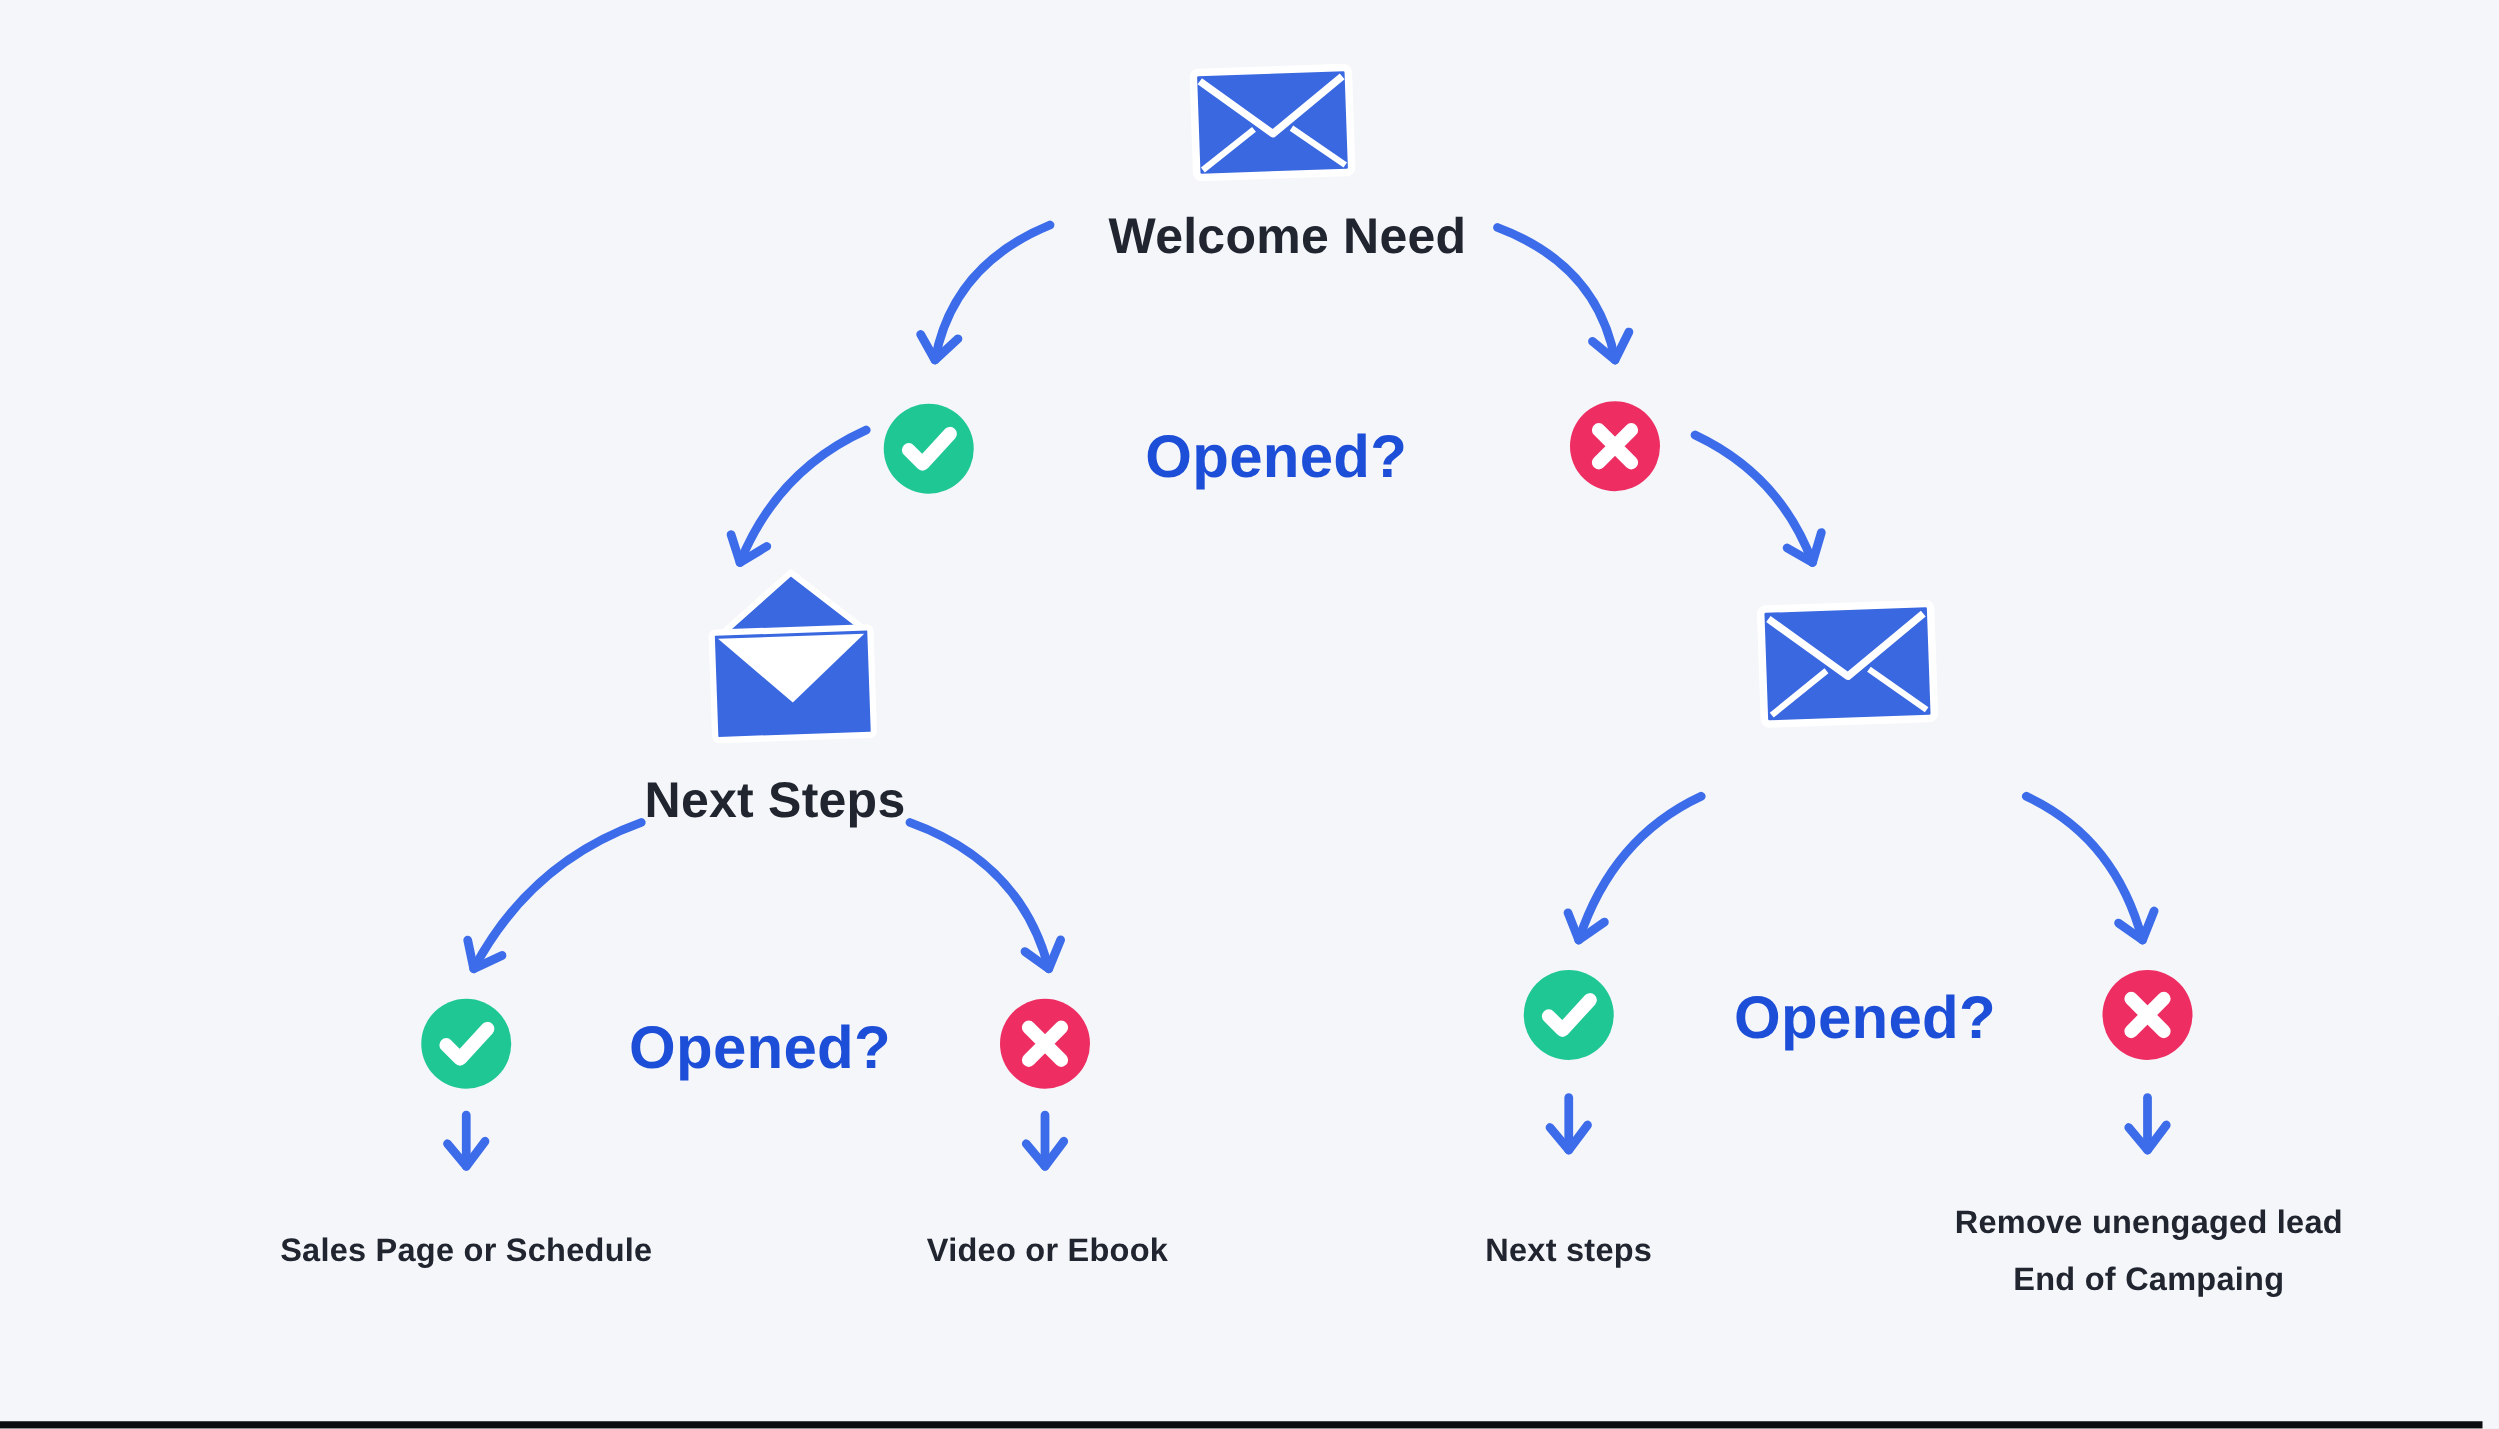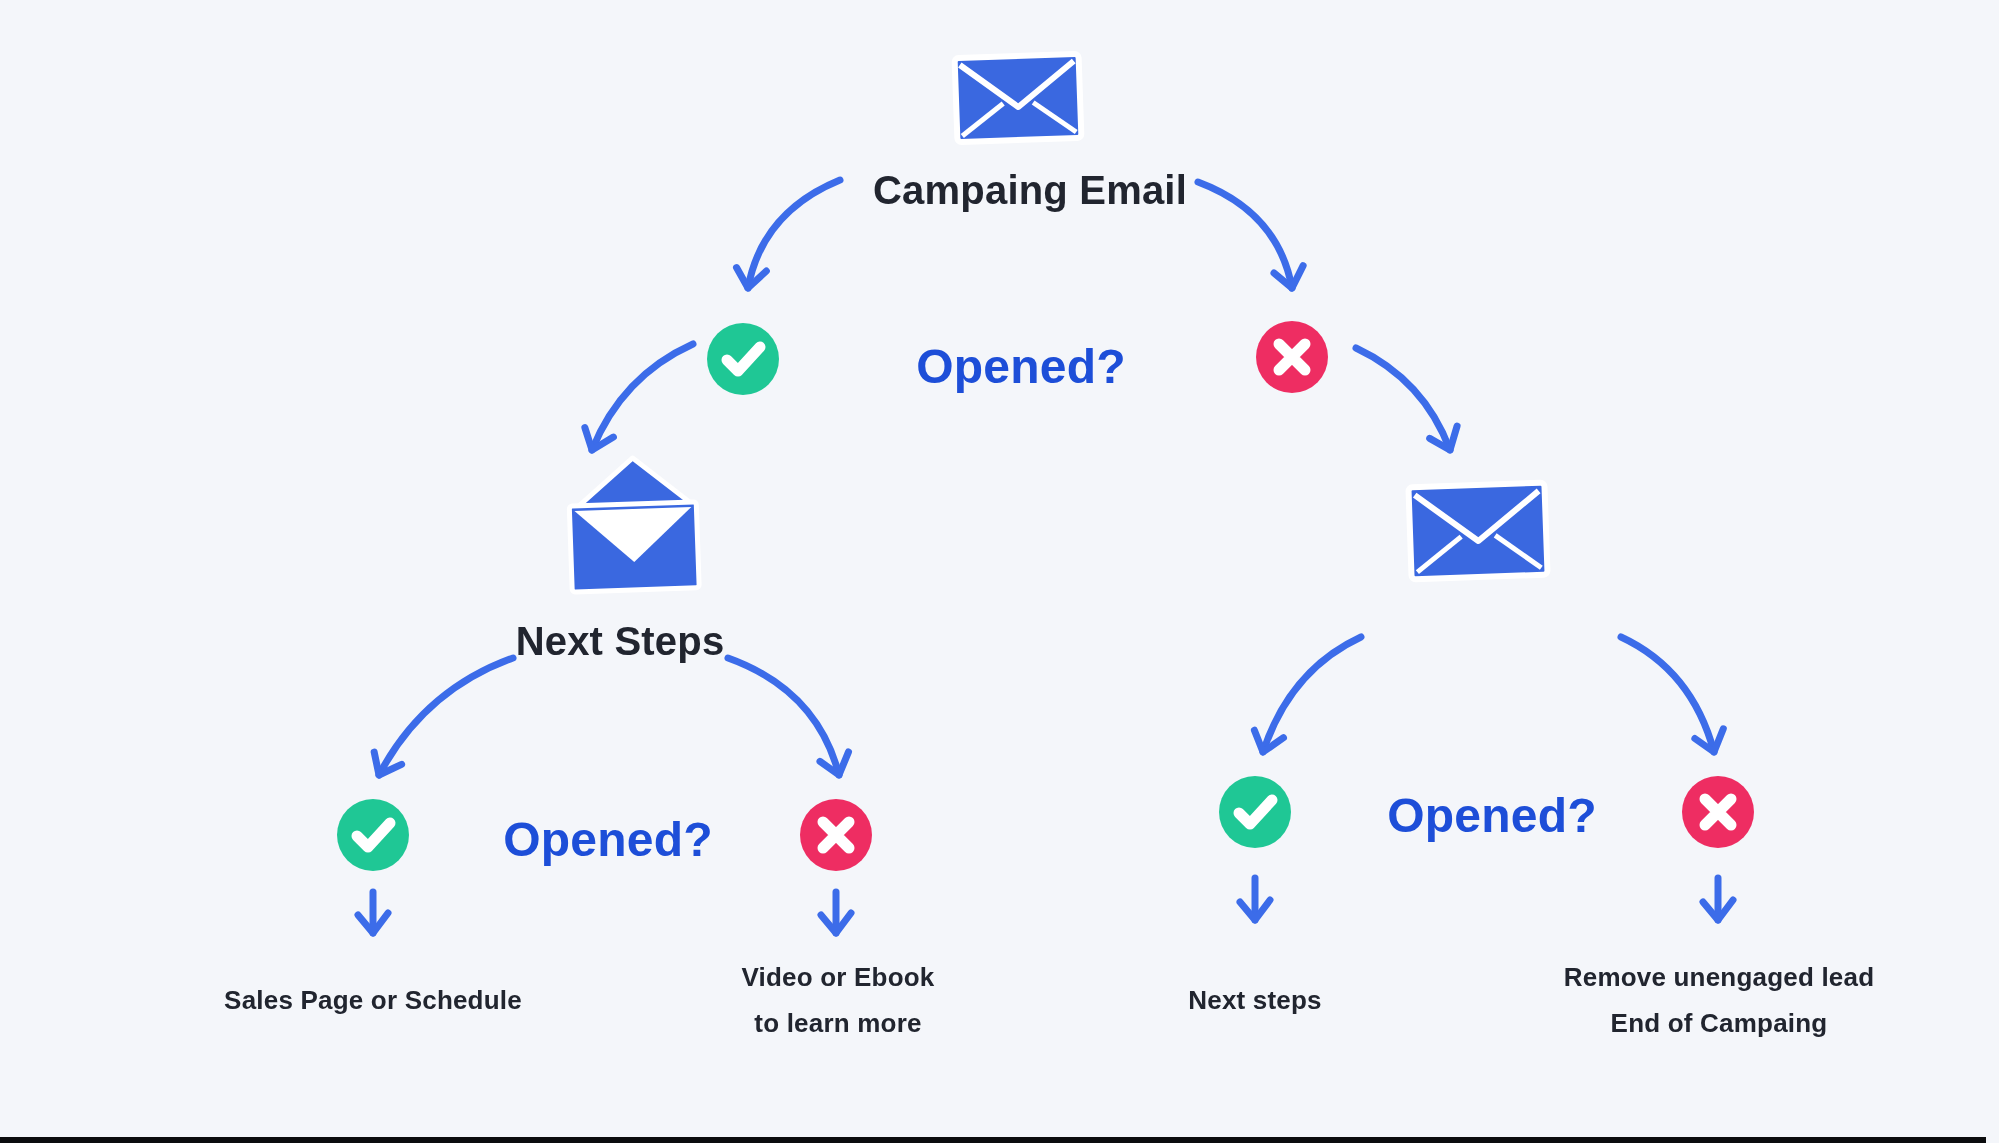--- a/index.html
+++ b/index.html
@@ -119,38 +119,37 @@
     <g>
       <circle cx="1255" cy="812" r="36" fill="#1fc795"></circle>
       <path d="M 1239 813 L 1250 824 L 1272 800" fill="none" stroke="#ffffff" stroke-width="11" stroke-linecap="round" stroke-linejoin="round"></path>
     </g>
     <g>
       <circle cx="1718" cy="812" r="36" fill="#ee2d62"></circle>
       <path d="M 1705 799 L 1731 825 M 1731 799 L 1705 825" fill="none" stroke="#ffffff" stroke-width="11" stroke-linecap="round"></path>
     </g>
   </svg>
 
-  <div class="label dark" style="left:1030px; top:190px;">Campaing Email</div>
+  <div class="label dark" style="left:1030px; top:190px;">Welcome Need</div>
 
   <div class="label blue" style="left:1021px; top:366px;">Opened?</div>
 
   <div class="label dark" style="left:620px; top:641px;">Next Steps</div>
 
 
   <div class="label blue" style="left:608px; top:839px;">Opened?</div>
 
   <div class="label blue" style="left:1492px; top:815px;">Opened?</div>
 
   <div class="label outcome" style="left:373px; top:1000px;">
     <div>Sales Page or Schedule</div>
   </div>
 
   <div class="label outcome" style="left:838px; top:1000px;">
     <div>Video or Ebook</div>
-    <div>to learn more</div>
   </div>
 
   <div class="label outcome" style="left:1255px; top:1000px;">
     <div>Next steps</div>
   </div>
 
   <div class="label outcome" style="left:1719px; top:1000px;">
     <div>Remove unengaged lead</div>
     <div>End of Campaing</div>
   </div>

